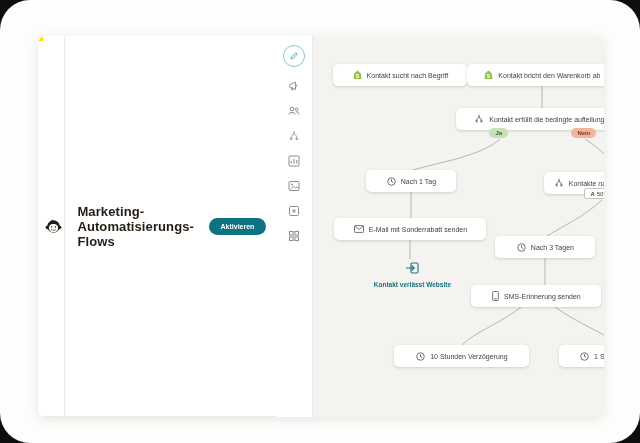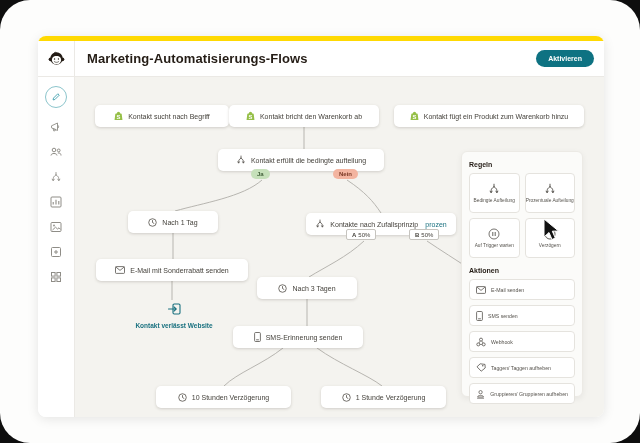--- a/index.html
+++ b/index.html
@@ -1,17 +1,17 @@
 <!DOCTYPE html>
 <html><head>
 <meta charset="utf-8">
 <style>
   html,body{margin:0;padding:0;width:640px;height:443px;overflow:hidden;background:#0e0e0e;font-family:"Liberation Sans",sans-serif;}
   .frame{position:relative;width:640px;height:443px;background:#fdfdfc;border-radius:30px;overflow:hidden;}
-  .window{position:absolute;left:38px;top:36px;width:566px;height:381px;background:#fff;border-radius:8px;box-shadow:0 2px 12px rgba(0,0,0,.10);display:flex;flex-direction:column;overflow:hidden;}
+  .window{position:absolute;left:38px;top:36px;width:566px;height:381px;background:#fff;border-radius:8px;box-shadow:0 2px 12px rgba(0,0,0,.10);display:flex;flex-direction:row;overflow:hidden;}
   .topbar{height:5px;background:#ffd902;flex:0 0 5px;}
   .header{flex:0 0 35px;display:flex;align-items:center;border-bottom:1px solid #ebe9e5;background:#fff;}
   .logo-cell{width:36px;height:100%;border-right:1px solid #ebe9e5;display:flex;align-items:center;justify-content:center;cursor:pointer;}
   .title{font-size:13px;font-weight:700;color:#241c15;padding-left:12px;letter-spacing:.1px;}
   .activate{margin-left:auto;margin-right:10px;background:#0e7282;color:#fff;border:none;border-radius:10px;font-size:7px;font-weight:700;padding:5px 12px;font-family:inherit;cursor:pointer;}
   .bodyrow{flex:1;display:flex;min-height:0;}
   .sidebar{width:36px;flex:0 0 36px;border-right:1px solid #ebe9e5;background:#fff;display:flex;flex-direction:column;align-items:center;padding-top:9px;gap:13px;}
   .s-active{width:20px;height:20px;border:1.5px solid #8cc5cc;border-radius:50%;display:flex;align-items:center;justify-content:center;}
   .sicon{display:flex;cursor:pointer;}
   .canvas{flex:1;position:relative;background:#f4f3ef;overflow:hidden;}

